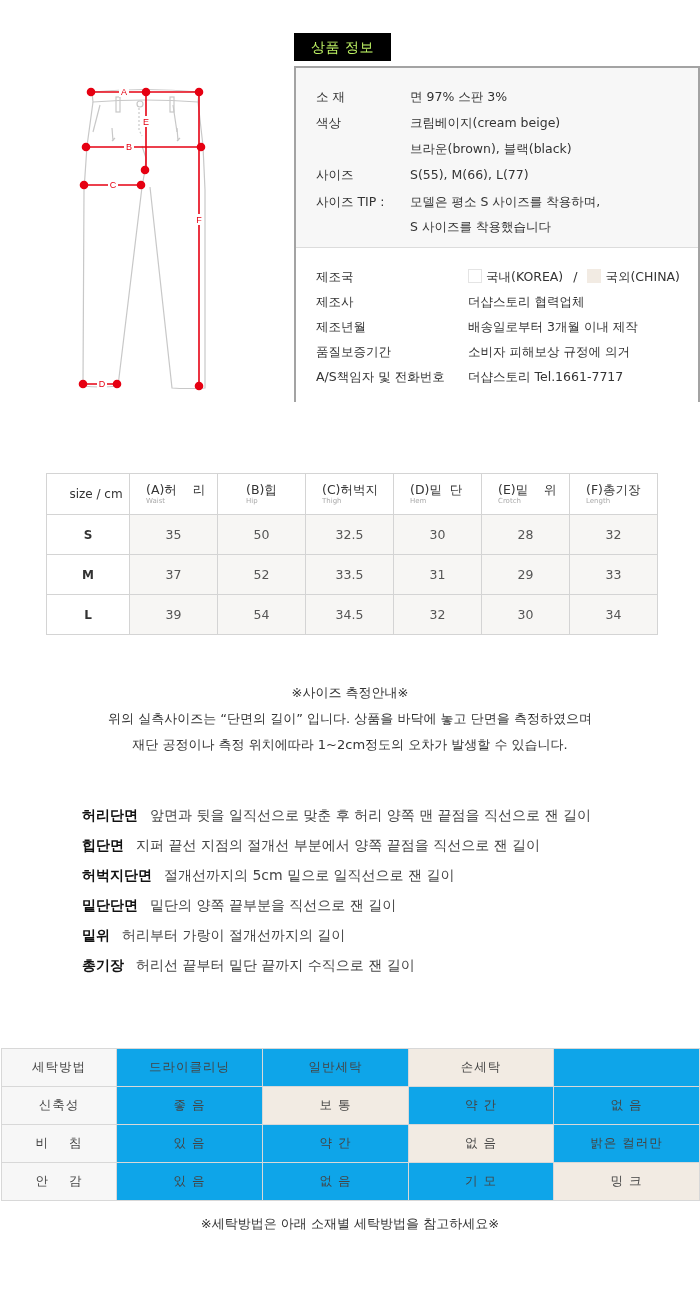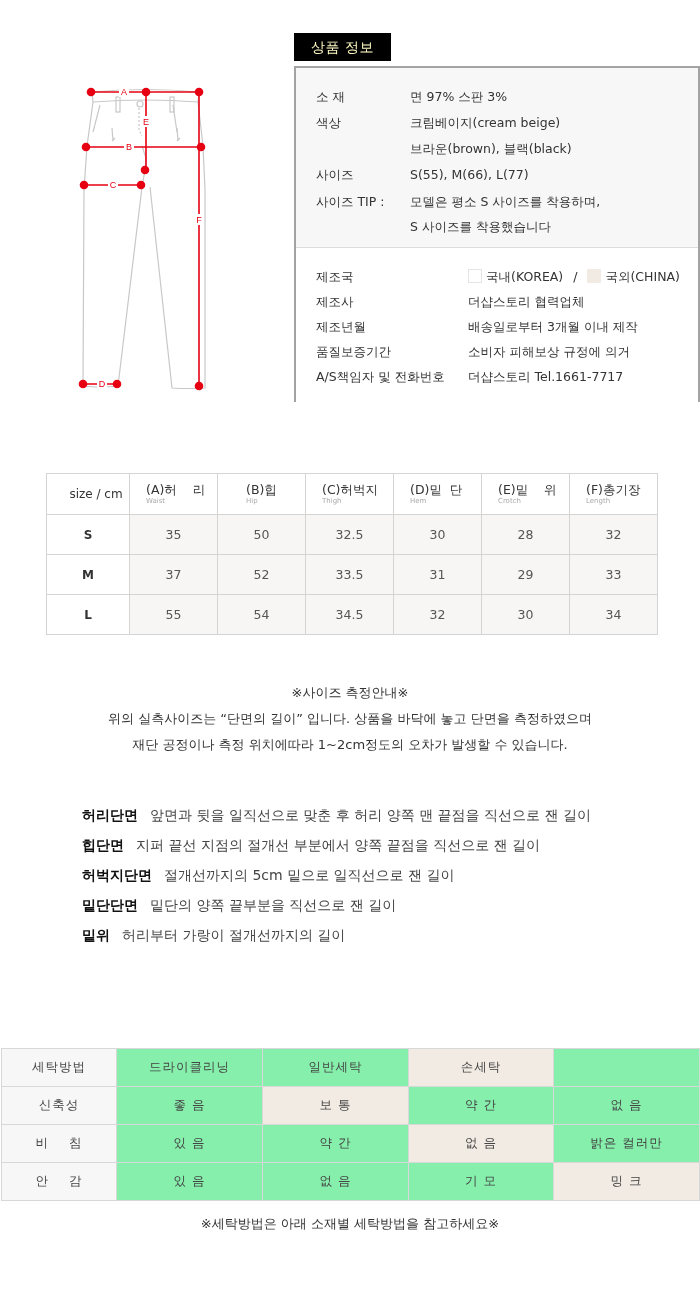--- a/index.html
+++ b/index.html
@@ -4,21 +4,21 @@
   <style>
     * { box-sizing: border-box; margin: 0; padding: 0; }
     html, body { width: 700px; height: 1309px; background: #ffffff; }
     body { position: relative; font-family: "DejaVu Sans", "Liberation Sans", sans-serif; color: #333; overflow: hidden; }
 
     
     .diagram { position: absolute; left: 60px; top: 70px; width: 170px; height: 330px; }
     .diagram svg { width: 170px; height: 330px; display: block; }
 
     
-    .info-title { position: absolute; left: 294px; top: 33px; width: 97px; height: 28px; background: #000; color: #fef9c3;
+    .info-title { position: absolute; left: 294px; top: 33px; width: 97px; height: 28px; background: #000; color: #bef264;
       font-size: 14px; line-height: 28px; text-align: center; letter-spacing: 0.5px; }
     .info-box { position: absolute; left: 294px; top: 66px; width: 406px; height: 336px; border: 2px solid #a3a3a3; }
     .info-top { position: absolute; left: 0; top: 0; width: 100%; height: 180px; background: #f7f7f7; border-bottom: 1px solid #dcdcdc; }
     .info-bottom { position: absolute; left: 0; top: 181px; width: 100%; height: 154px; background: #fff; }
     .info-row { position: absolute; font-size: 12.5px; color: #333; white-space: nowrap; }
     .info-label { position: absolute; left: 20px; }
     .info-val { position: absolute; }
     .chk { display: inline-block; width: 14px; height: 14px; border: 1px solid #e4e4e4; vertical-align: -2px; margin-right: 4px; background: #fff; }
     .chk.on { background: #f2ebe3; border-color: #f2ebe3; }
 
@@ -35,21 +35,21 @@
     
     .notice { position: absolute; left: 0; top: 680px; width: 700px; text-align: center; font-size: 13px; line-height: 26px; color: #333; }
 
     
     .defs { position: absolute; left: 82px; top: 800px; }
     .def { font-size: 14px; line-height: 30px; color: #444; white-space: nowrap; }
     .def b { color: #111; font-weight: bold; margin-right: 12px; }
 
     
     .wash-table { position: absolute; left: 1px; top: 1048px; border-collapse: collapse; }
-    .wash-table td { border: 1px solid #d8d8d8; font-size: 12.5px; color: #444; text-align: center; height: 38px; background: #86efac; letter-spacing: 1px; }
+    .wash-table td { border: 1px solid #d8d8d8; font-size: 12.5px; color: #444; text-align: center; height: 38px; background: #0ea5e9; letter-spacing: 1px; }
     .wash-table td.label { background: #f7f7f7; }
     .wash-table td.hl { background: #f2ebe3; }
     .wash-table tr.head td.label { background: #f7f7f7; }
 
     .wash-note { position: absolute; left: 0; top: 1215px; width: 700px; text-align: center; font-size: 13px; color: #333; }
   </style>
 </head>
 <body>
 
 <div class="diagram">
@@ -218,21 +218,21 @@
     <td class="size-cell">M</td>
     <td class="val">37</td>
     <td class="val">52</td>
     <td class="val">33.5</td>
     <td class="val">31</td>
     <td class="val">29</td>
     <td class="val">33</td>
   </tr>
   <tr>
     <td class="size-cell">L</td>
-    <td class="val">55</td>
+    <td class="val">39</td>
     <td class="val">54</td>
     <td class="val">34.5</td>
     <td class="val">32</td>
     <td class="val">30</td>
     <td class="val">34</td>
   </tr>
 </tbody>
   </table>
 
 <div class="notice">
@@ -240,20 +240,21 @@
   <div>위의 실측사이즈는 “단면의 길이” 입니다. 상품을 바닥에 놓고 단면을 측정하였으며</div>
   <div>재단 공정이나 측정 위치에따라 1~2cm정도의 오차가 발생할 수 있습니다.</div>
 </div>
 
 <div class="defs">
   <div class="def"><b>허리단면</b><span>앞면과 뒷을 일직선으로 맞춘 후 허리 양쪽 맨 끝점을 직선으로 잰 길이</span></div>
   <div class="def"><b>힙단면</b><span>지퍼 끝선 지점의 절개선 부분에서 양쪽 끝점을 직선으로 잰 길이</span></div>
   <div class="def"><b>허벅지단면</b><span>절개선까지의 5cm 밑으로 일직선으로 잰 길이</span></div>
   <div class="def"><b>밑단단면</b><span>밑단의 양쪽 끝부분을 직선으로 잰 길이</span></div>
   <div class="def"><b>밑위</b><span>허리부터 가랑이 절개선까지의 길이</span></div>
+  <div class="def"><b>총기장</b><span>허리선 끝부터 밑단 끝까지 수직으로 잰 길이</span></div>
 </div>
 
 <table class="wash-table">
   <colgroup>
     <col style="width:115px">
       <col style="width:146px">
       <col style="width:146px">
       <col style="width:145px">
       <col style="width:146px">
   </colgroup>

